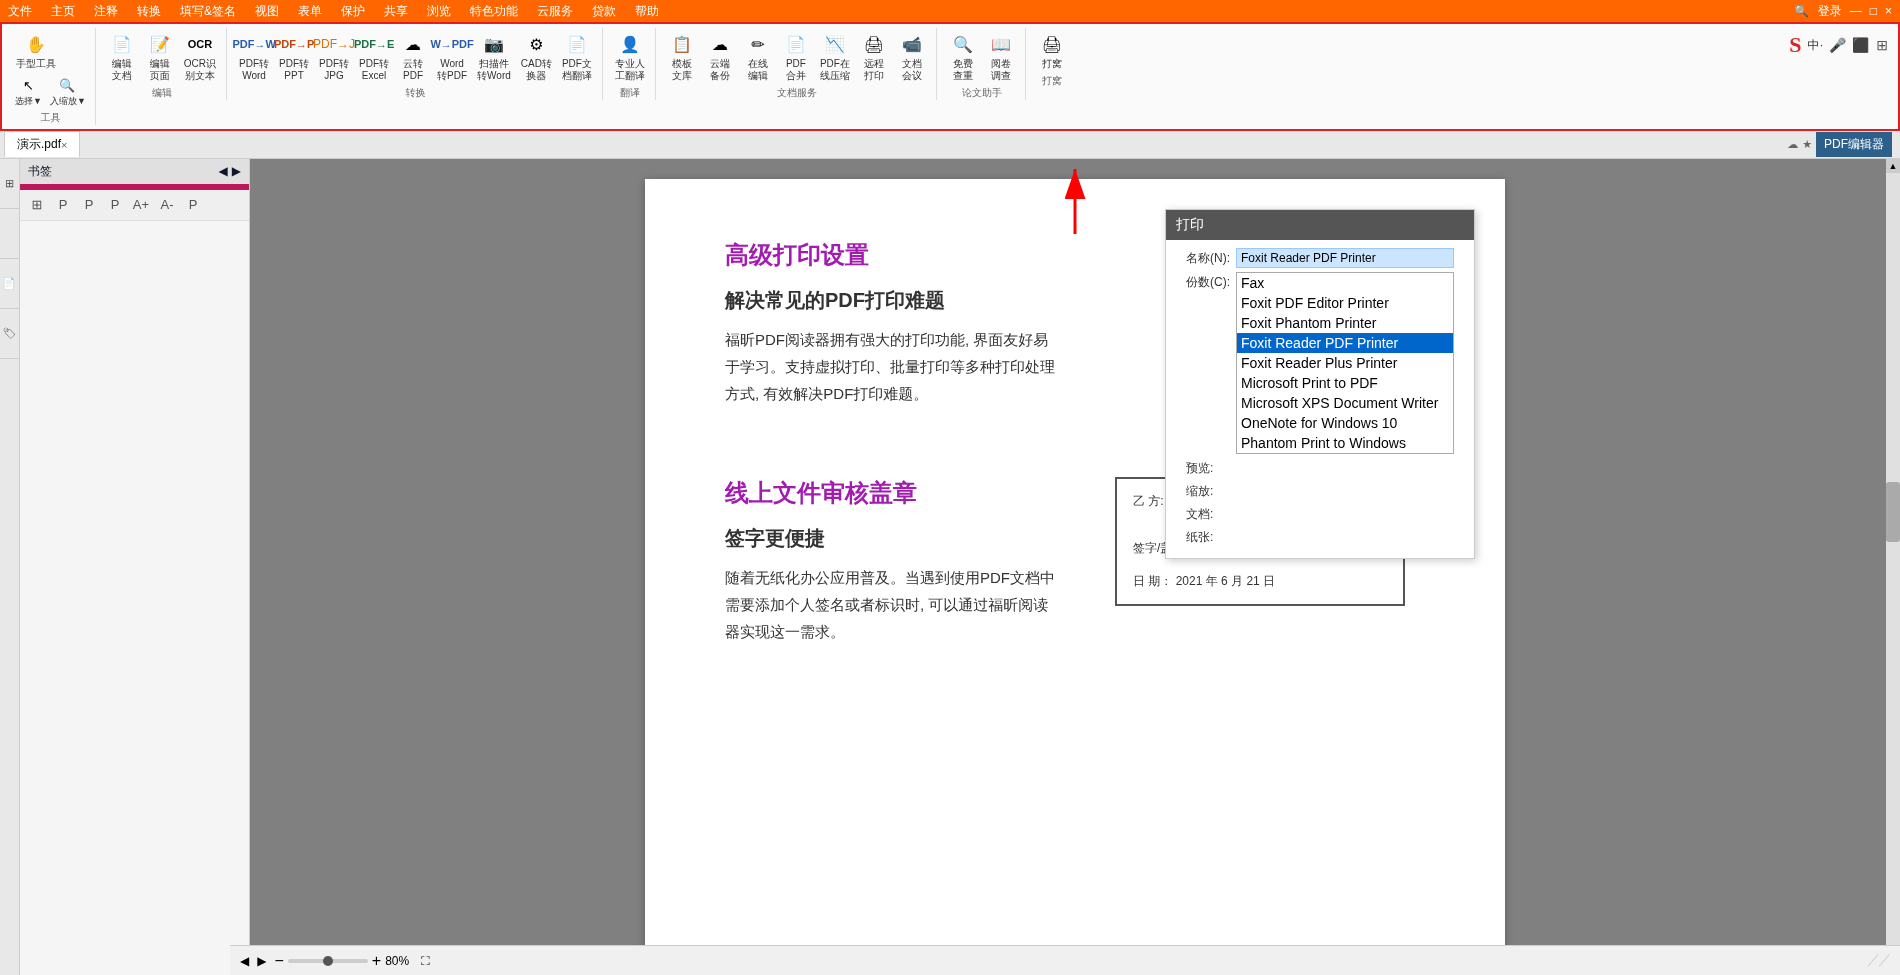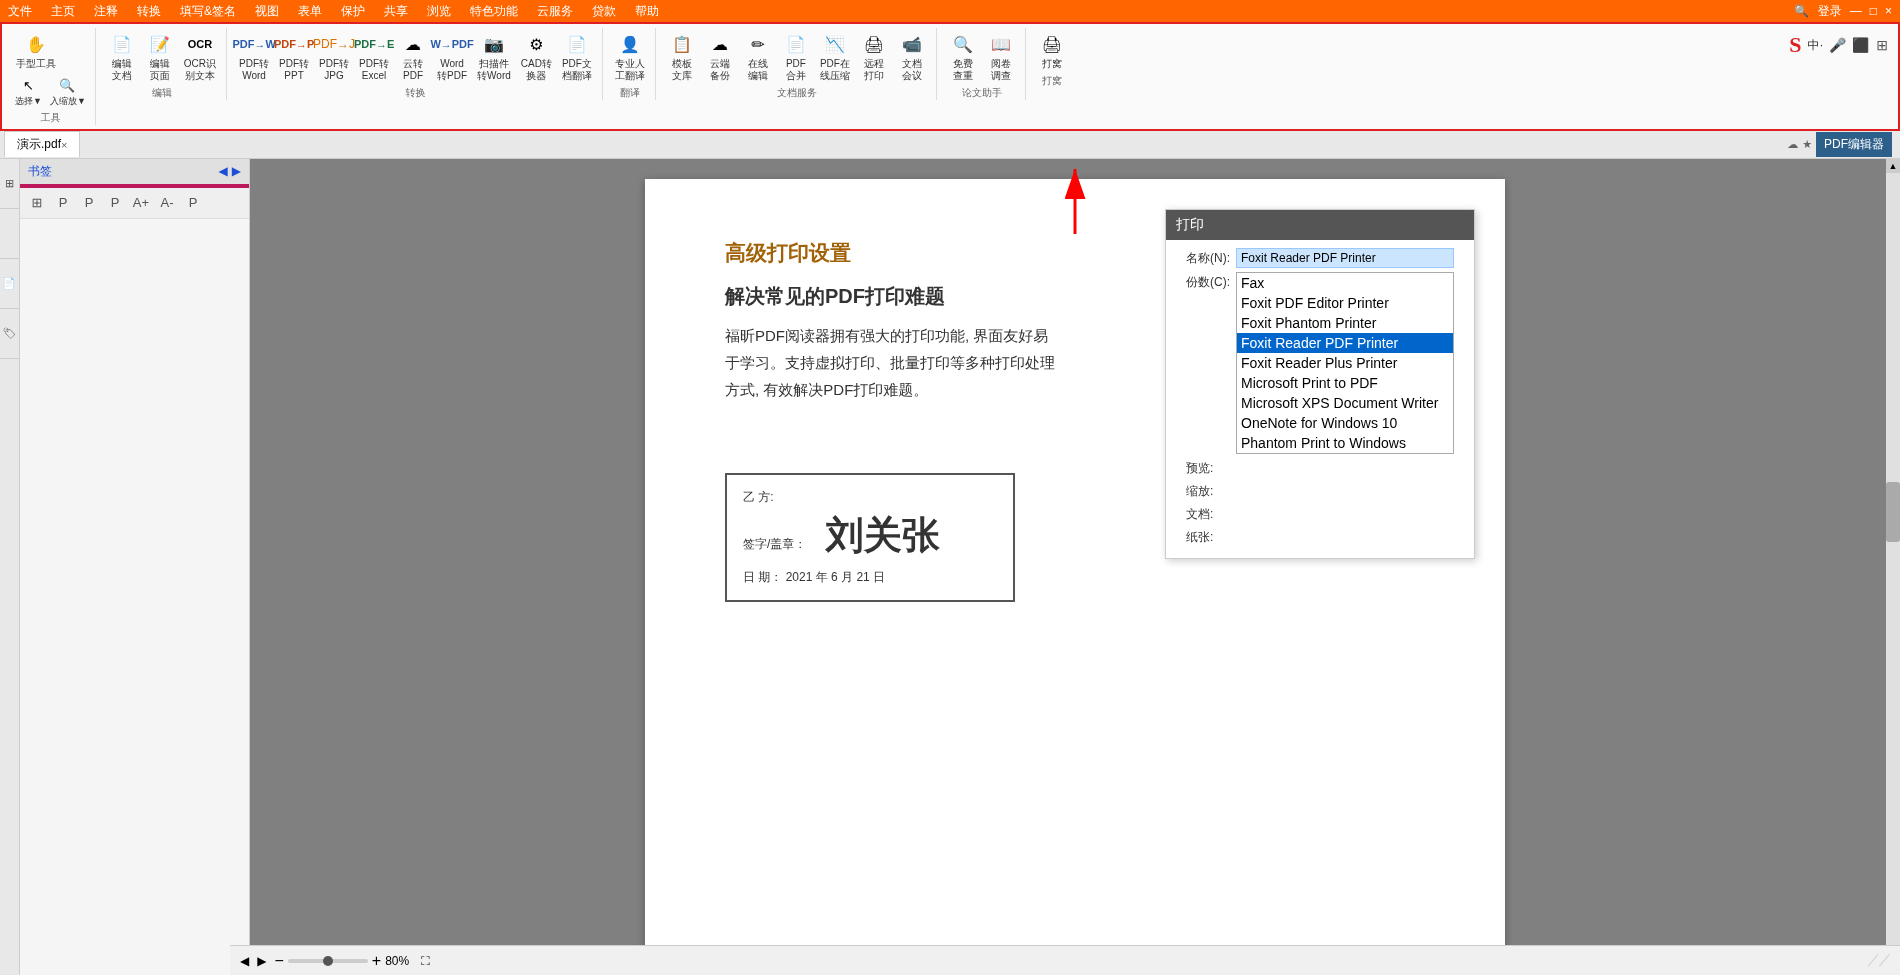--- a/index.html
+++ b/index.html
@@ -21,31 +21,31 @@
     .tab-bar { background: #e8e8e8; display: flex; align-items: center; height: 28px; border-bottom: 1px solid #ccc; padding-left: 4px; }
     .tab-item { background: #fff; border: 1px solid #ccc; border-bottom: none; padding: 4px 12px; font-size: 12px; cursor: pointer; display: flex; align-items: center; height: 26px; }
     .tab-close { font-size: 11px; color: #666; cursor: pointer; }
     .tab-bar-right { margin-left: auto; display: flex; align-items: center; gap: 4px; padding-right: 8px; color: #666; font-size: 11px; }
 
     
     .main-area { display: flex; height: calc(975px - 22px - 86px - 28px); }
 
     
     .sidebar { width: 230px; background: #f5f5f5; border-right: 1px solid #ccc; display: flex; flex-direction: column; }
-    .sidebar-header { background: #e0e0e0; padding: 4px 8px; font-size: 12px; color: #1d4ed8; display: flex; align-items: center; justify-content: space-between; border-bottom: 4px solid #be185d; }
+    .sidebar-header { background: #e0e0e0; padding: 4px 8px; font-size: 12px; color: #0f172a; display: flex; align-items: center; justify-content: space-between; border-bottom: 6px solid #be185d; }
     .sidebar-tools { display: flex; align-items: center; gap: 4px; padding: 4px 6px; border-bottom: 1px solid #ddd; background: #efefef; }
     .sidebar-tool-btn { width: 22px; height: 22px; display: flex; align-items: center; justify-content: center; cursor: pointer; border-radius: 2px; font-size: 13px; color: #555; }
     .sidebar-content { flex: 1; padding: 8px; }
 
     
     .pdf-area { flex: 1; background: #808080; overflow: hidden; display: flex; justify-content: center; align-items: flex-start; padding: 20px; position: relative; }
     .pdf-page { background: white; width: 860px; min-height: 820px; padding: 60px 80px; position: relative; box-shadow: 0 2px 8px rgba(0,0,0,0.3); }
 
     
-    .section-title-orange { color: #a16207; font-size: 21px; font-weight: bold; margin-bottom: 16px; }
+    .section-title-orange { color: #a21caf; font-size: 24px; font-weight: bold; margin-bottom: 16px; }
     .section-subtitle { font-size: 20px; color: #333; font-weight: bold; margin-bottom: 12px; }
     .section-body { font-size: 15px; color: #333; line-height: 1.8; margin-bottom: 30px; }
 
     
     .print-dialog { position: absolute; top: 30px; right: 30px; width: 310px; background: white; border: 1px solid #ccc; box-shadow: 2px 2px 8px rgba(0,0,0,0.2); }
     .print-dialog-title { background: #555; color: white; padding: 6px 10px; font-size: 14px; }
     .print-dialog-body { padding: 8px 20px; font-size: 12px; }
     .print-row { display: flex; margin-bottom: 4px; align-items: flex-start; }
     .print-label { width: 50px; color: #333; flex-shrink: 0; padding-top: 2px; }
     .print-value { flex: 1; }
@@ -359,20 +359,29 @@
               <span class="print-label">文档:</span>
             </div>
             <div class="print-row">
               <span class="print-label">纸张:</span>
             </div>
           </div>
         </div>
       </div>
 
       <div style="display:flex; gap:30px; margin-top:20px;">
+        <div style="flex:1;">
+          <div class="section-title-orange">线上文件审核盖章</div>
+          <div class="section-subtitle">签字更便捷</div>
+          <div class="section-body">
+            随着无纸化办公应用普及。当遇到使用PDF文档中<br>
+            需要添加个人签名或者标识时, 可以通过福昕阅读<br>
+            器实现这一需求。
+          </div>
+        </div>
 
         <div style="width:310px;">
           <div style="border:2px solid #555; padding:14px 16px; background:white; width:290px;">
             <div style="font-size:12px; color:#333; margin-bottom:4px;">乙 方:</div>
             <div style="font-size:12px; color:#333; margin-bottom:4px;">
               <span>签字/盖章：</span>
               <span style="font-size:38px; font-weight:bold; color:#333; margin-left:16px;">刘关张</span>
             </div>
             <div style="font-size:12px; color:#333; margin-top:8px;">
               <span>日 期：</span>

